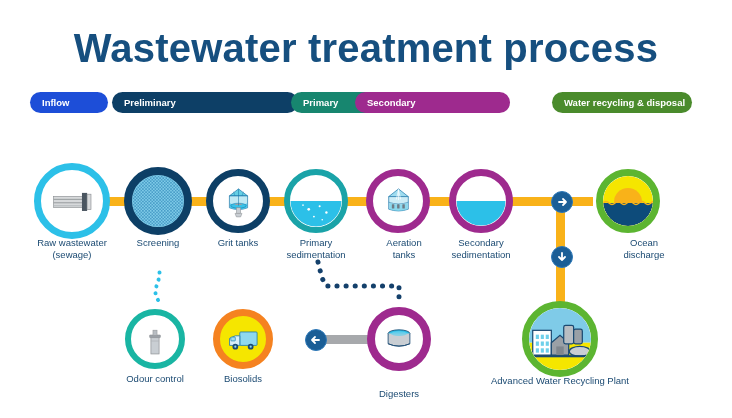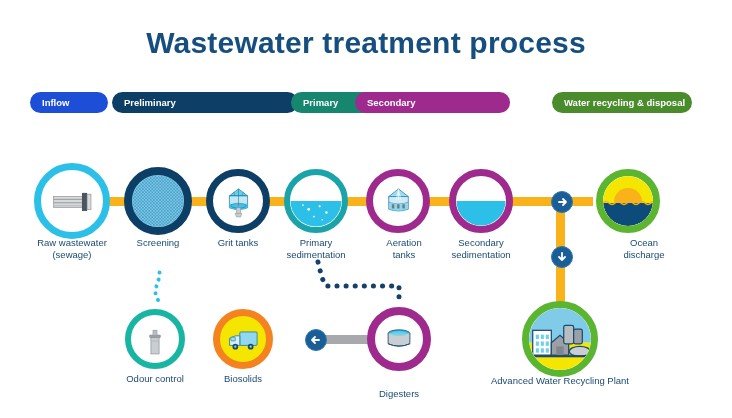--- a/index.html
+++ b/index.html
@@ -9,21 +9,21 @@
     font-family:"Liberation Sans", sans-serif;
     overflow:hidden;
     position:relative;
   }
   #stage{position:absolute;left:0;top:0;width:732px;height:418px;}
 
   
   .title{
     position:absolute;left:0;top:26px;width:732px;
     text-align:center;
-    font-size:30px;font-weight:bold;
+    font-size:40px;font-weight:bold;
     letter-spacing:.2px;
     color:#164f7f;
   }
 
   
   .banner{position:absolute;left:30px;top:92px;height:21px;}
   .pill{
     position:absolute;top:0;height:21px;border-radius:11px;
     color:#ffffff;font-size:9.5px;font-weight:bold;
     display:flex;align-items:center;

